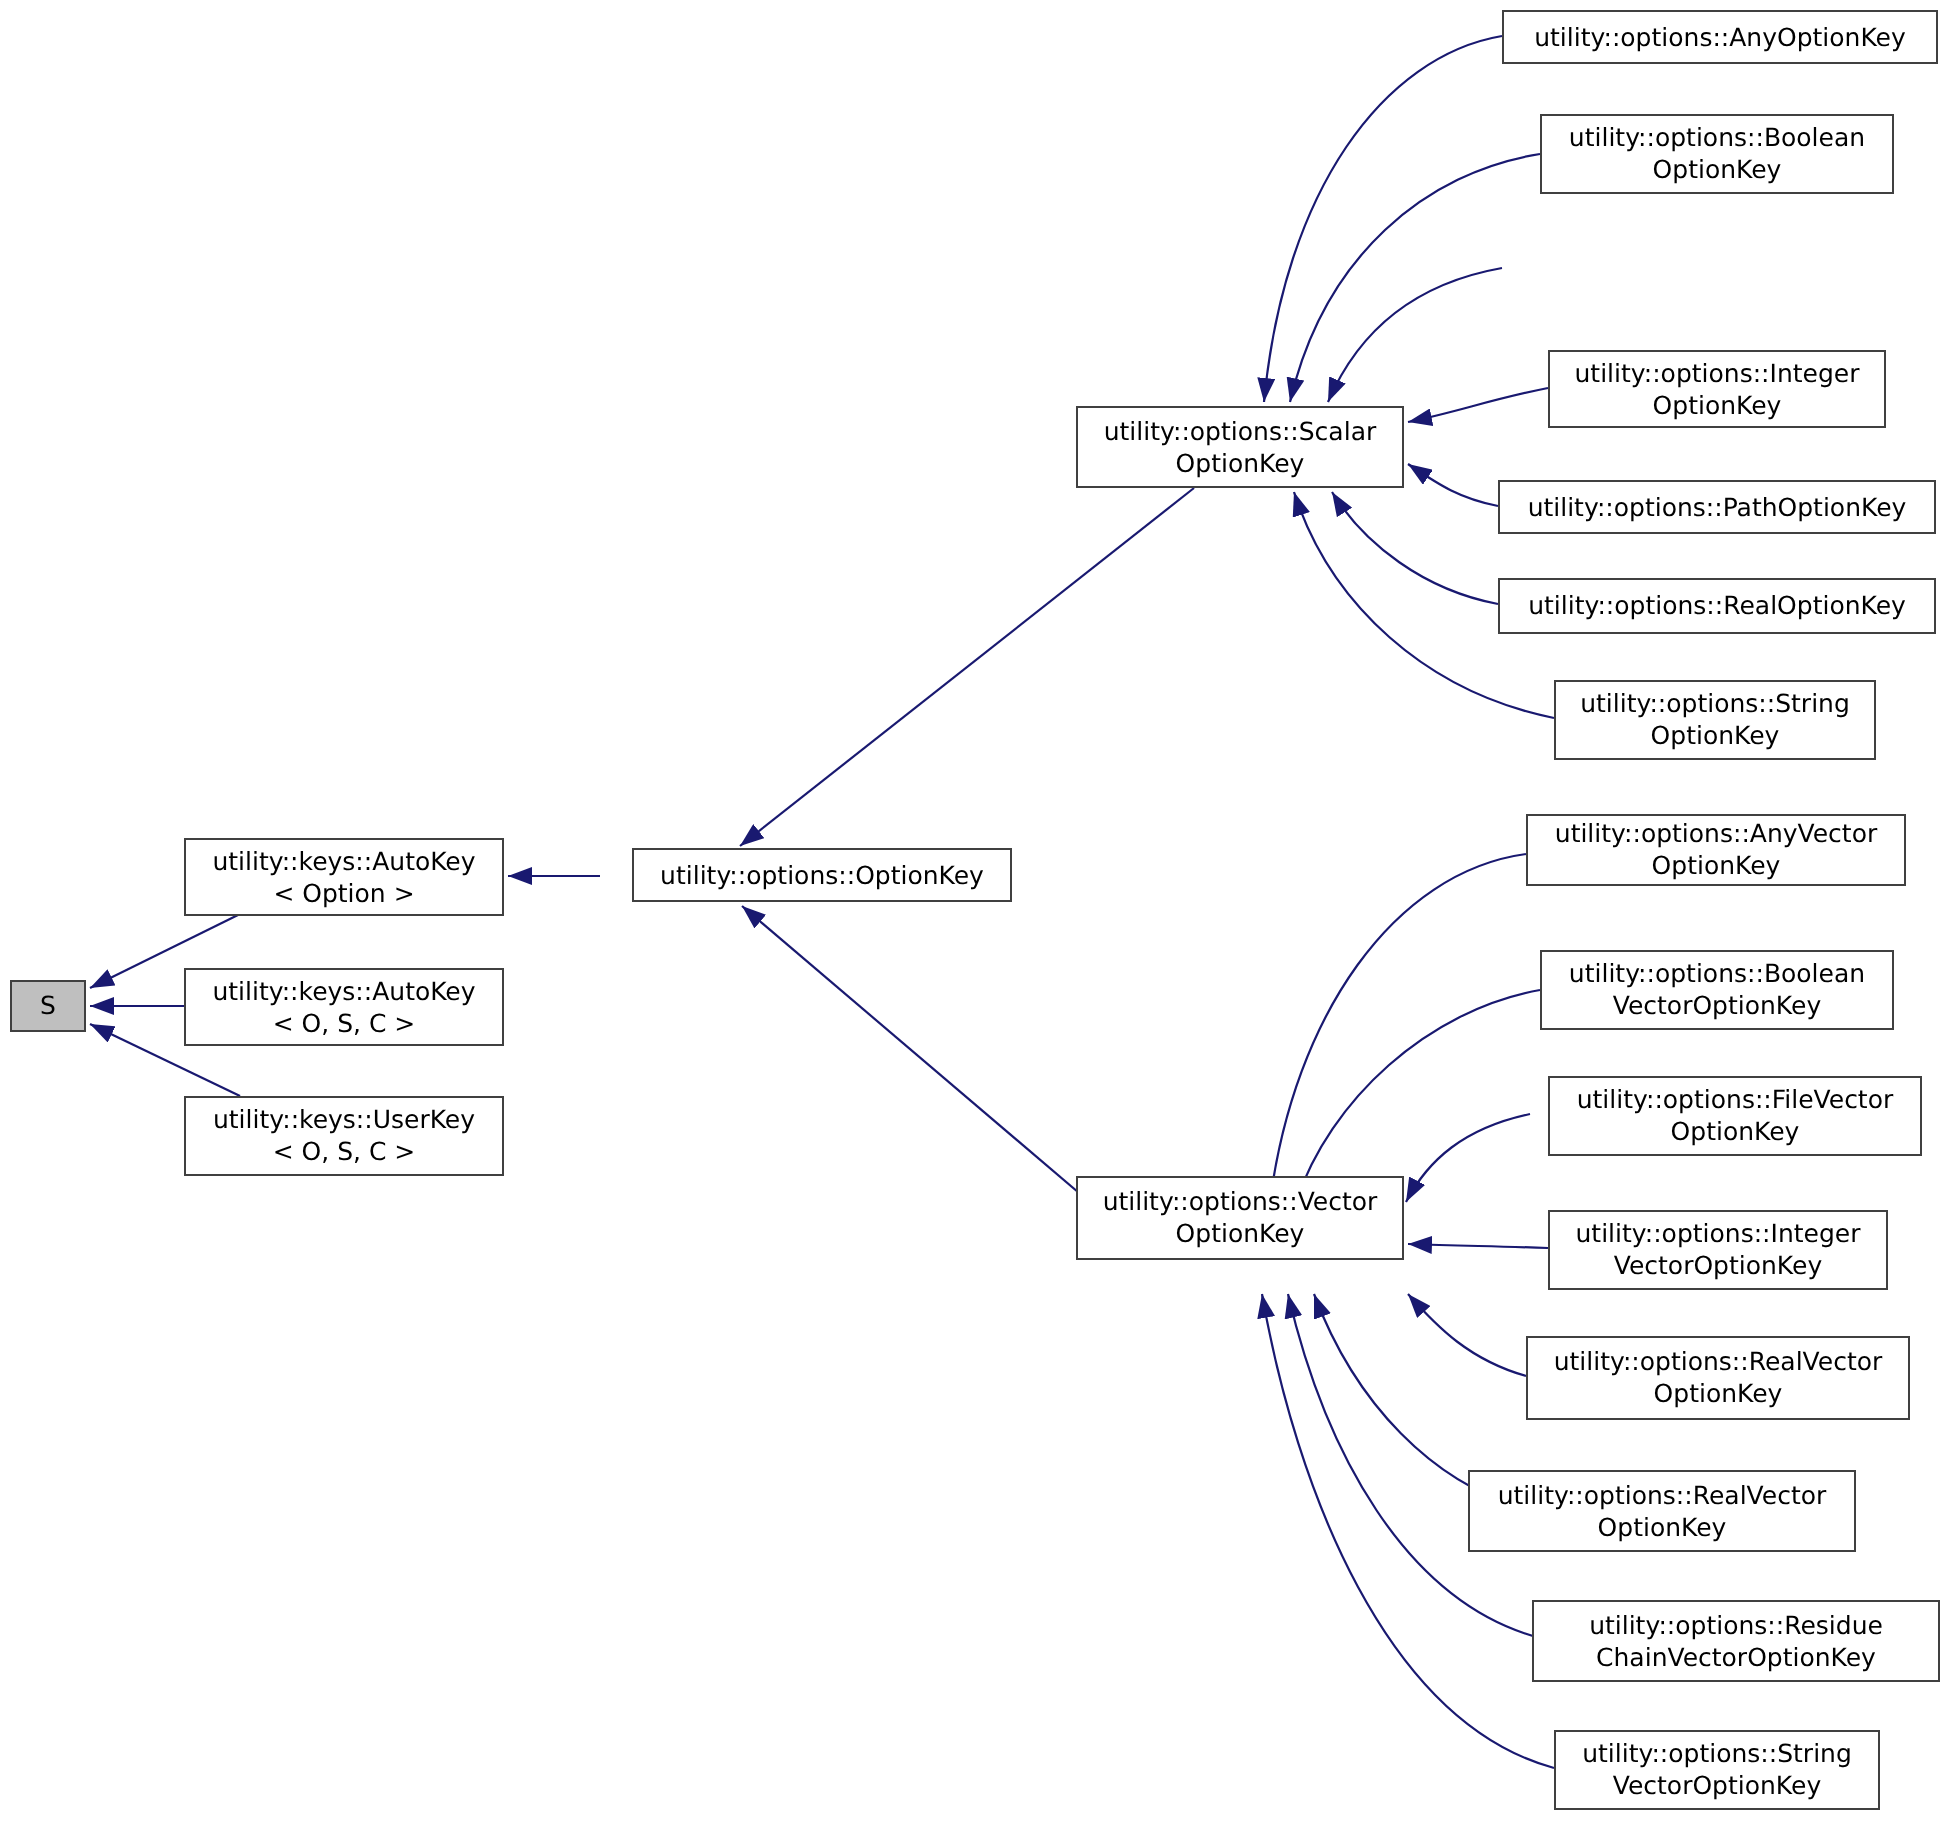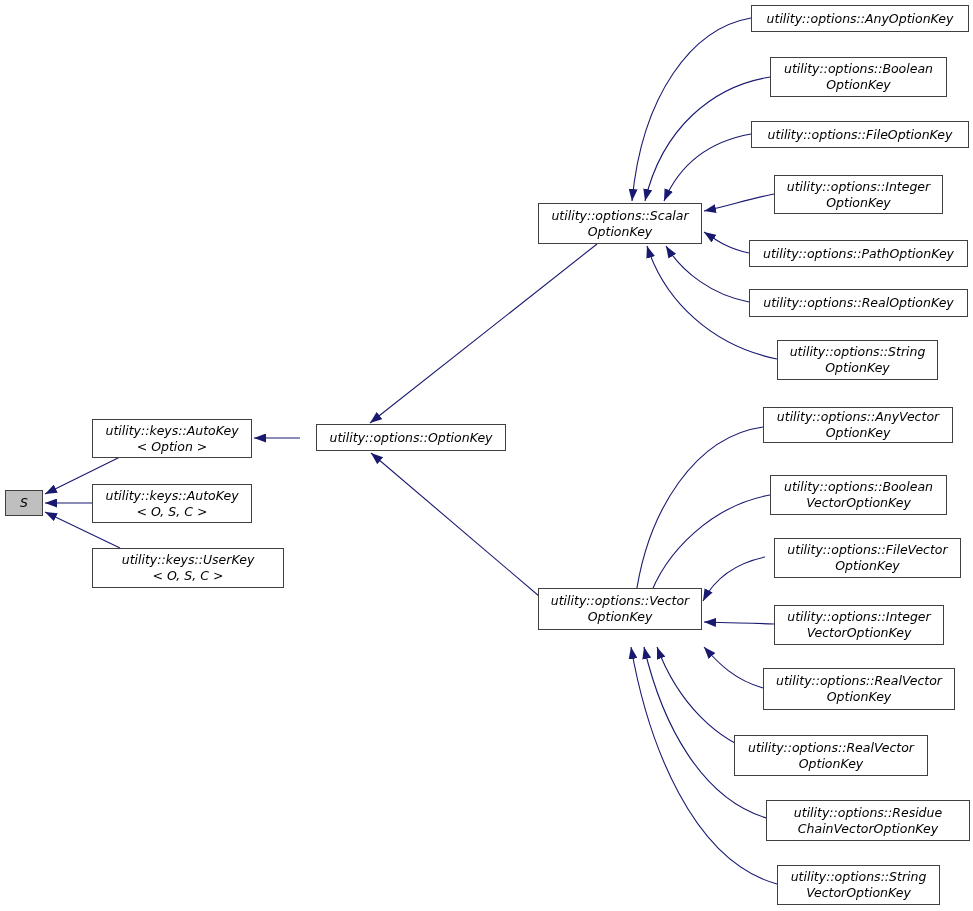--- a/index.html
+++ b/index.html
@@ -29,21 +29,20 @@
     background: var(--node-fill);
     color: var(--text);
     font-size: 12.5px;
     line-height: 16px;
     display: flex;
     align-items: center;
     justify-content: center;
     text-align: center;
     white-space: pre-line;
     cursor: pointer;
-    font-style: italic;
   }
   .node.hl { background: var(--hl-fill); cursor: default; }
 </style>
 </head>
 <body>
 
 <div class="canvas">
 
   <svg class="edges-svg" width="973" height="911" viewBox="0 0 973 911">
     <defs>
@@ -79,37 +78,36 @@
   </svg>
 
   <div class="node hl" style="left:5px;top:490px;width:38px;height:26px">S</div>
 
   <div class="node" style="left:92px;top:419px;width:160px;height:39px">utility::keys::AutoKey
 &lt; Option &gt;</div>
 
   <div class="node" style="left:92px;top:484px;width:160px;height:39px">utility::keys::AutoKey
 &lt; O, S, C &gt;</div>
 
-  <div class="node" style="left:92px;top:548px;width:192px;height:40px">utility::keys::UserKey
+  <div class="node" style="left:92px;top:548px;width:160px;height:40px">utility::keys::UserKey
 &lt; O, S, C &gt;</div>
 
   <div class="node" style="left:316px;top:424px;width:190px;height:27px">utility::options::OptionKey</div>
 
   <div class="node" style="left:538px;top:203px;width:164px;height:41px">utility::options::Scalar
 OptionKey</div>
 
   <div class="node" style="left:538px;top:588px;width:164px;height:42px">utility::options::Vector
 OptionKey</div>
 
   <div class="node" style="left:751px;top:5px;width:218px;height:27px">utility::options::AnyOptionKey</div>
 
   <div class="node" style="left:770px;top:57px;width:177px;height:40px">utility::options::Boolean
 OptionKey</div>
 
-  <div class="node" style="left:751px;top:121px;width:218px;height:27px">utility::options::FileOptionKey</div>
 
   <div class="node" style="left:774px;top:175px;width:169px;height:39px">utility::options::Integer
 OptionKey</div>
 
   <div class="node" style="left:749px;top:240px;width:219px;height:27px">utility::options::PathOptionKey</div>
 
   <div class="node" style="left:749px;top:289px;width:219px;height:28px">utility::options::RealOptionKey</div>
 
   <div class="node" style="left:777px;top:340px;width:161px;height:40px">utility::options::String
 OptionKey</div>

